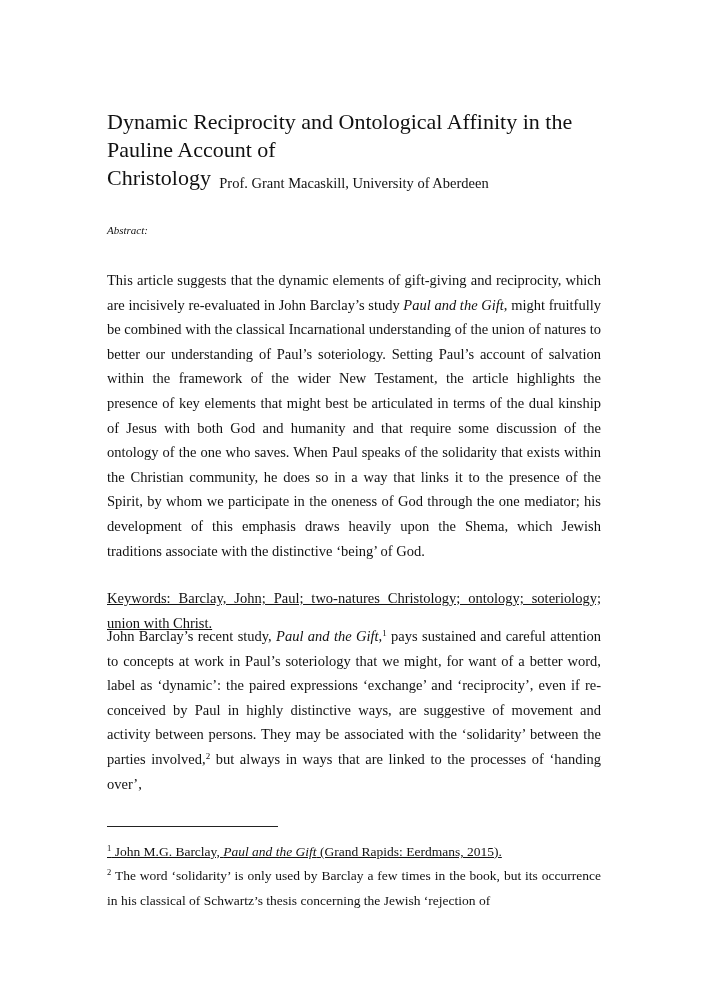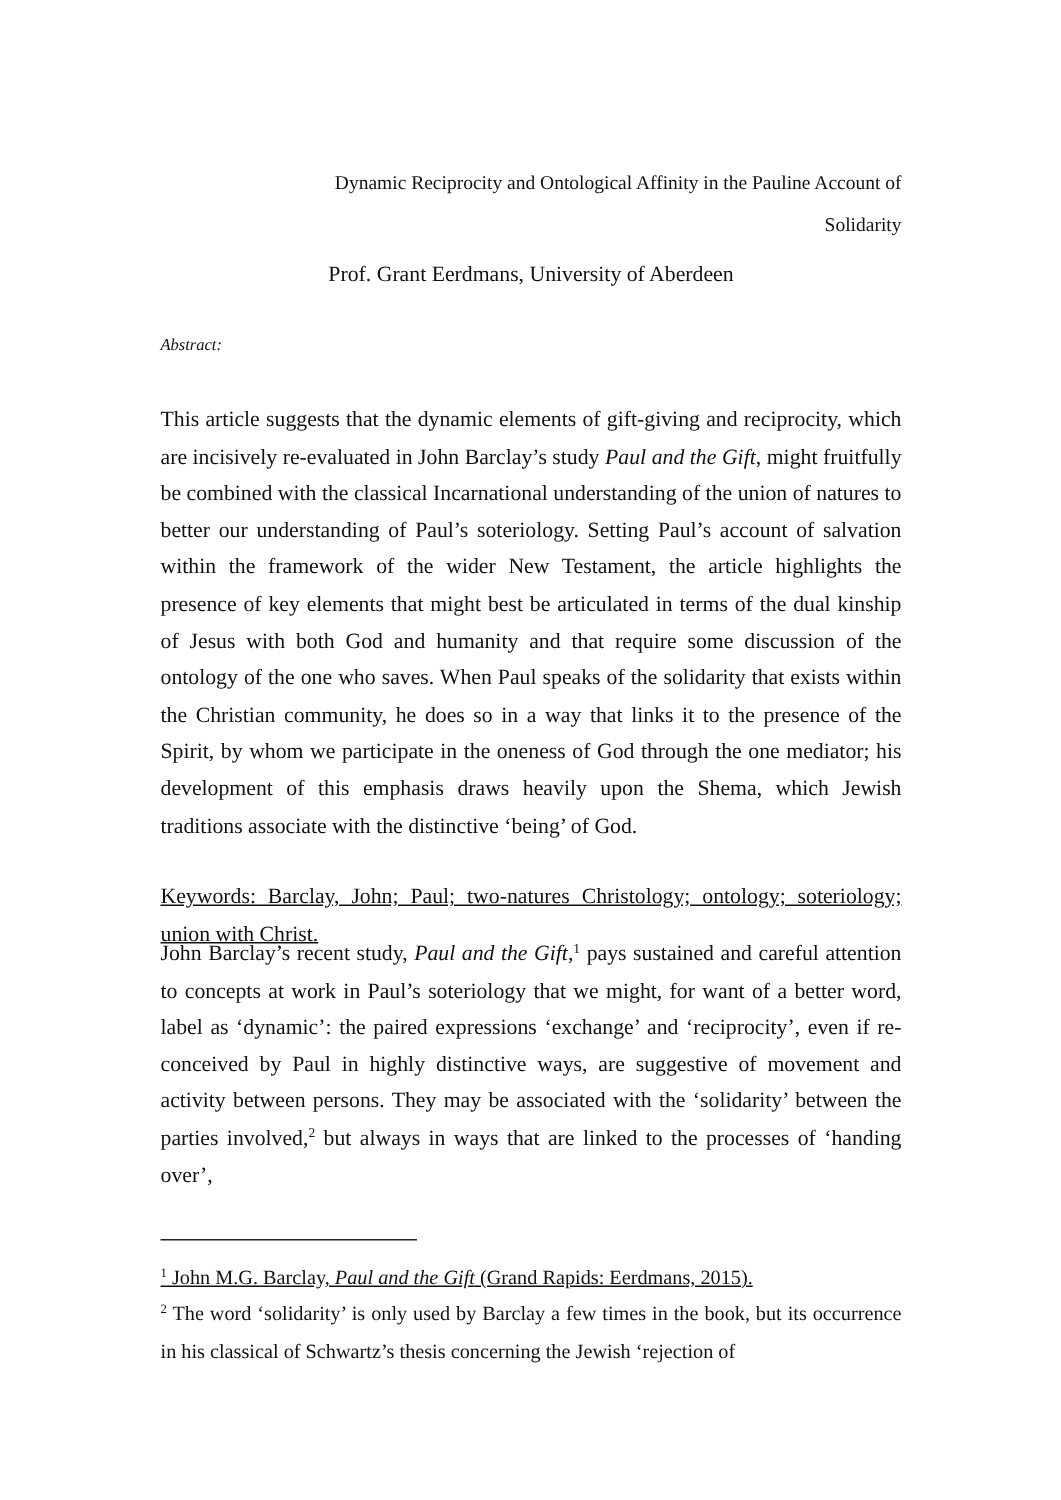--- a/index.html
+++ b/index.html
@@ -4,21 +4,21 @@
 <style>
   html, body { margin: 0; padding: 0; background: #ffffff; }
   body {
     width: 707px; height: 1000px; overflow: hidden; position: relative;
     font-family: "Liberation Serif", "DejaVu Serif", serif;
     color: #111111;
   }
   .page { position: absolute; left: 107px; top: 0; width: 494px; }
   .title {
     position: absolute; left: 0; top: 108px; width: 494px;
-    text-align: right; font-size: 13px; line-height: 28px;
+    text-align: left; font-size: 22px; line-height: 28px;
   }
   .author {
     position: absolute; left: 0; top: 173px; width: 494px;
     text-align: center; font-size: 14.5px; line-height: 20px;
   }
   .abstract-label {
     position: absolute; left: 0; top: 220px;
     font-size: 11px; font-style: italic; line-height: 20px;
   }
   .para {
@@ -42,24 +42,24 @@
   .fn2 { top: 864px; }
   .fn sup { font-size: 8.5px; vertical-align: 5px; }
   .it { font-style: italic; }
 </style>
 </head>
 <body>
 
 <div class="page">
   <div class="title">
     <div>Dynamic Reciprocity and Ontological Affinity in the Pauline Account of</div>
-    <div>Solidarity</div>
+    <div>Christology</div>
   </div>
 
-  <div class="author">Prof. Grant Eerdmans, University of Aberdeen</div>
+  <div class="author">Prof. Grant Macaskill, University of Aberdeen</div>
 
   <div class="abstract-label">Abstract:</div>
 
   <p class="para abstract-body"><span>This article suggests that the dynamic elements of gift-giving and reciprocity, which are incisively re-evaluated in John Barclay’s study </span><span class="it">Paul and the Gift</span><span>, might fruitfully be combined with the classical Incarnational understanding of the union of natures to better our understanding of Paul’s soteriology. Setting Paul’s account of salvation within the framework of the wider New Testament, the article highlights the presence of key elements that might best be articulated in terms of the dual kinship of Jesus with both God and humanity and that require some discussion of the ontology of the one who saves. When Paul speaks of the solidarity that exists within the Christian community, he does so in a way that links it to the presence of the Spirit, by whom we participate in the oneness of God through the one mediator; his development of this emphasis draws heavily upon the Shema, which Jewish traditions associate with the distinctive ‘being’ of God.</span></p>
 
   <p class="para keywords">Keywords: Barclay, John; Paul; two-natures Christology; ontology; soteriology; union with Christ.</p>
 
   <p class="para main-text"><span>John Barclay’s recent study, </span><span class="it">Paul and the Gift,</span><sup>1</sup><span> pays sustained and careful attention to concepts at work in Paul’s soteriology that we might, for want of a better word, label as ‘dynamic’: the paired expressions ‘exchange’ and ‘reciprocity’, even if re-conceived by Paul in highly distinctive ways, are suggestive of movement and activity between persons. They may be associated with the ‘solidarity’ between the parties involved,</span><sup>2</sup><span> but always in ways that are linked to the processes of ‘handing over’,</span></p>
 
   <div class="rule"></div>

